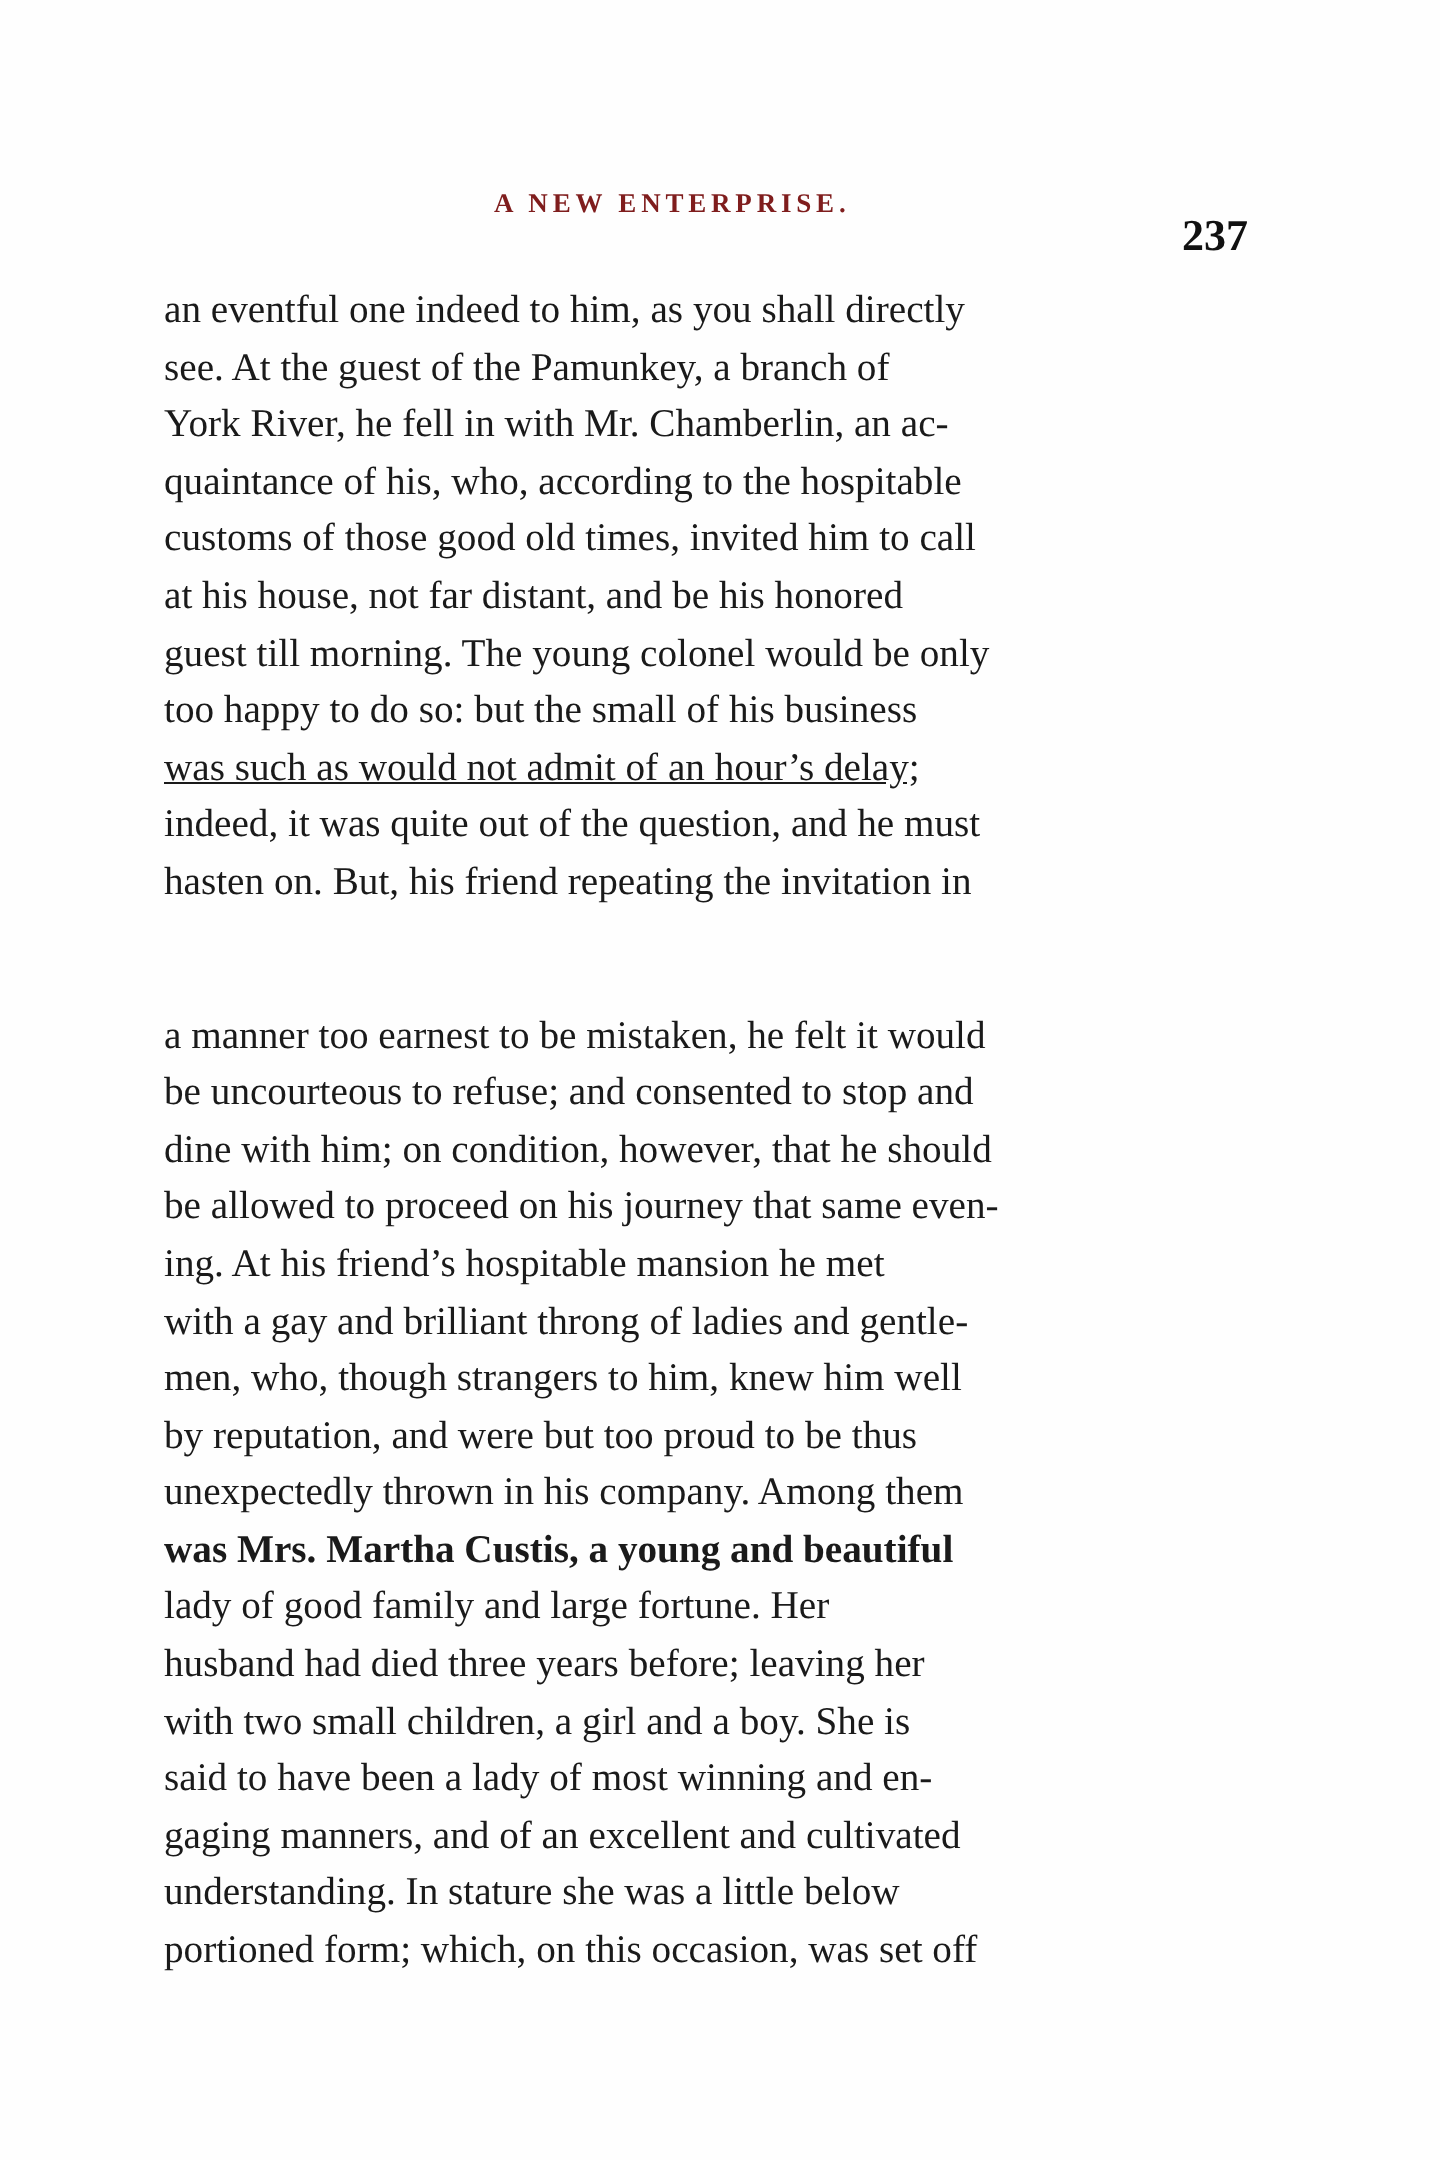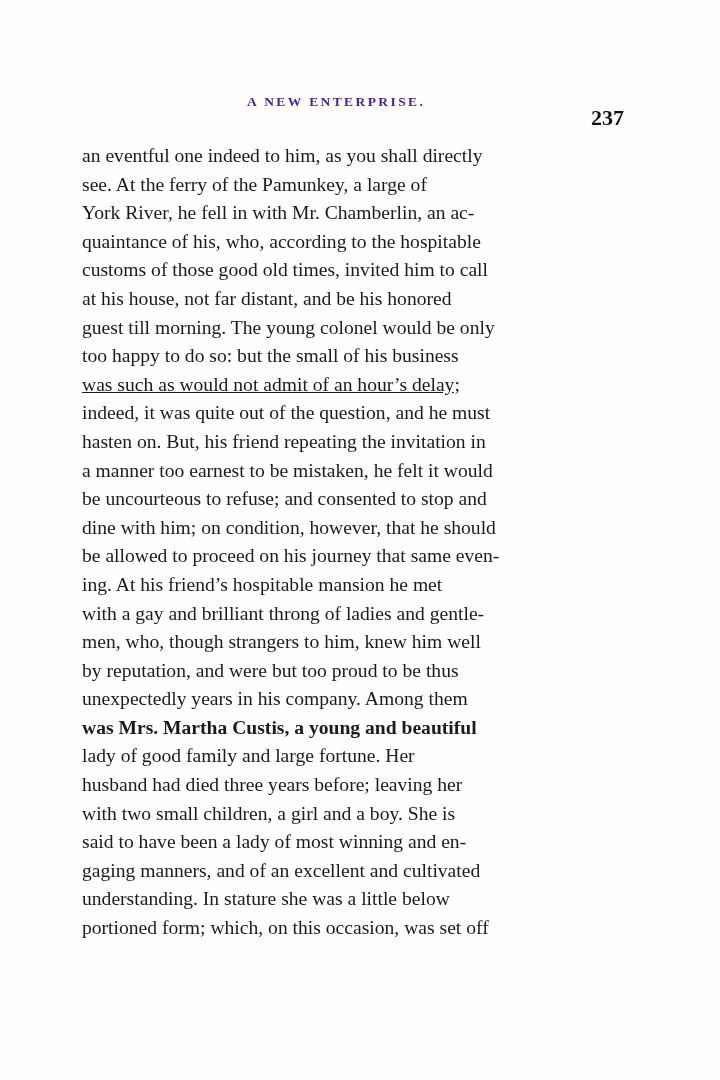--- a/index.html
+++ b/index.html
@@ -29,21 +29,21 @@
       height: 30px;
     }
     .running-title {
       position: absolute;
       left: 165px;
       top: 6px;
       font-size: 13.5px;
       letter-spacing: 2.4px;
       font-weight: bold;
       white-space: nowrap;
-      color: #4c1d95;
+      color: #7f1d1d;
     }
     .page-number {
       position: absolute;
       right: 0;
       top: 17px;
       font-size: 22px;
       font-weight: bold;
       color: #111;
     }
     .body-text {
@@ -70,39 +70,39 @@
 <body>
 
 <div class="page">
   <div class="running-head">
     <span class="running-title">A NEW ENTERPRISE.</span>
     <span class="page-number">237</span>
   </div>
 
   <div class="body-text">
     <span class="line" style="white-space: nowrap; word-spacing: 0px; text-align: left; text-align-last: left;">an eventful one indeed to him, as you shall directly</span>
-    <span class="line" style="white-space: nowrap; word-spacing: 0px; text-align: left; text-align-last: left;">see. At the ferry of the Pamunkey, a large of</span>
+    <span class="line" style="white-space: nowrap; word-spacing: 0px; text-align: left; text-align-last: left;">see. At the guest of the Pamunkey, a branch of</span>
     <span class="line" style="white-space: nowrap; word-spacing: 0px; text-align: left; text-align-last: left;">York River, he fell in with Mr. Chamberlin, an ac-</span>
     <span class="line" style="white-space: nowrap; word-spacing: 0px; text-align: left; text-align-last: left;">quaintance of his, who, according to the hospitable</span>
     <span class="line" style="white-space: nowrap; word-spacing: 0px; text-align: left; text-align-last: left;">customs of those good old times, invited him to call</span>
     <span class="line" style="white-space: nowrap; word-spacing: 0px; text-align: left; text-align-last: left;">at his house, not far distant, and be his honored</span>
     <span class="line" style="white-space: nowrap; word-spacing: 0px; text-align: left; text-align-last: left;">guest till morning. The young colonel would be only</span>
     <span class="line" style="white-space: nowrap; word-spacing: 0px; text-align: left; text-align-last: left;">too happy to do so: but the small of his business</span>
     <span class="line" style="white-space: nowrap; word-spacing: 0px; text-align: left; text-align-last: left; text-decoration: underline;">was such as would not admit of an hour’s delay;</span>
     <span class="line" style="white-space: nowrap; word-spacing: 0px; text-align: left; text-align-last: left;">indeed, it was quite out of the question, and he must</span>
     <span class="line" style="white-space: nowrap; word-spacing: 0px; text-align: left; text-align-last: left;">hasten on. But, his friend repeating the invitation in</span>
-    <span class="line" style="white-space: nowrap; word-spacing: 0px; text-align: left; text-align-last: left;">a manner too earnest to be mistaken, he felt it would</span>
+    <span class="line" style="white-space: nowrap; word-spacing: 0px; text-align: left; text-align-last: left; margin-top: 48px;">a manner too earnest to be mistaken, he felt it would</span>
     <span class="line" style="white-space: nowrap; word-spacing: 0px; text-align: left; text-align-last: left;">be uncourteous to refuse; and consented to stop and</span>
     <span class="line" style="white-space: nowrap; word-spacing: 0px; text-align: left; text-align-last: left;">dine with him; on condition, however, that he should</span>
     <span class="line" style="white-space: nowrap; word-spacing: 0px; text-align: left; text-align-last: left;">be allowed to proceed on his journey that same even-</span>
     <span class="line" style="white-space: nowrap; word-spacing: 0px; text-align: left; text-align-last: left;">ing. At his friend’s hospitable mansion he met</span>
     <span class="line" style="white-space: nowrap; word-spacing: 0px; text-align: left; text-align-last: left;">with a gay and brilliant throng of ladies and gentle-</span>
     <span class="line" style="white-space: nowrap; word-spacing: 0px; text-align: left; text-align-last: left;">men, who, though strangers to him, knew him well</span>
     <span class="line" style="white-space: nowrap; word-spacing: 0px; text-align: left; text-align-last: left;">by reputation, and were but too proud to be thus</span>
-    <span class="line" style="white-space: nowrap; word-spacing: 0px; text-align: left; text-align-last: left;">unexpectedly years in his company. Among them</span>
+    <span class="line" style="white-space: nowrap; word-spacing: 0px; text-align: left; text-align-last: left;">unexpectedly thrown in his company. Among them</span>
     <span class="line" style="white-space: nowrap; word-spacing: 0px; text-align: left; text-align-last: left; font-weight: bold;">was Mrs. Martha Custis, a young and beautiful</span>
     <span class="line" style="white-space: nowrap; word-spacing: 0px; text-align: left; text-align-last: left;">lady of good family and large fortune. Her</span>
     <span class="line" style="white-space: nowrap; word-spacing: 0px; text-align: left; text-align-last: left;">husband had died three years before; leaving her</span>
     <span class="line" style="white-space: nowrap; word-spacing: 0px; text-align: left; text-align-last: left;">with two small children, a girl and a boy. She is</span>
     <span class="line" style="white-space: nowrap; word-spacing: 0px; text-align: left; text-align-last: left;">said to have been a lady of most winning and en-</span>
     <span class="line" style="white-space: nowrap; word-spacing: 0px; text-align: left; text-align-last: left;">gaging manners, and of an excellent and cultivated</span>
     <span class="line" style="white-space: nowrap; word-spacing: 0px; text-align: left; text-align-last: left;">understanding. In stature she was a little below</span>
     <span class="line last" style="white-space: nowrap; word-spacing: 0px; text-align: left; text-align-last: left;">portioned form; which, on this occasion, was set off</span>
   </div>
 </div>

